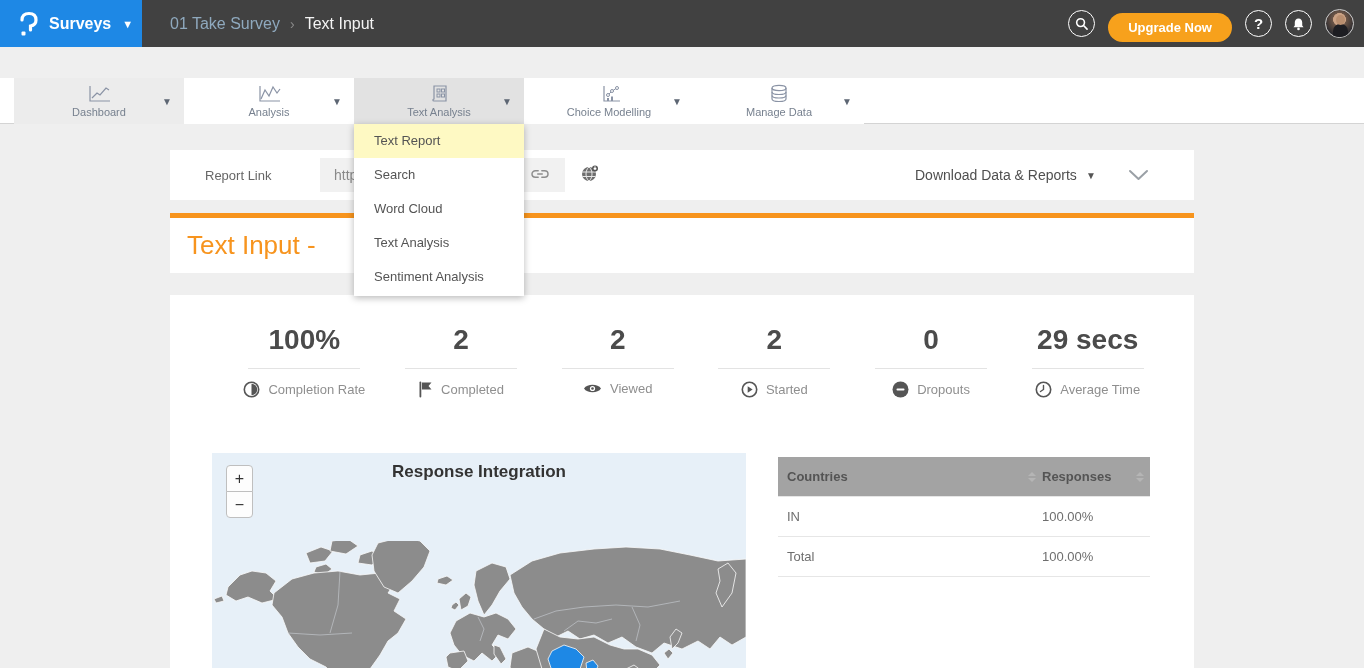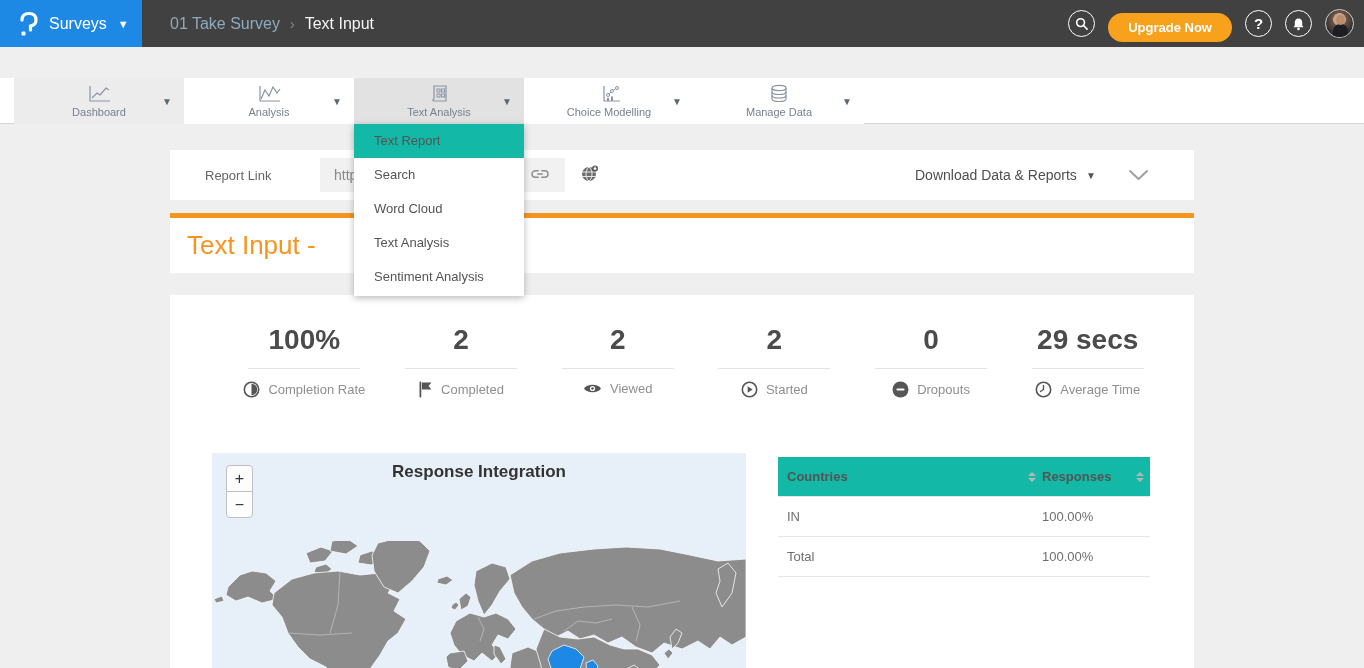--- a/index.html
+++ b/index.html
@@ -3,21 +3,21 @@
 <meta charset="utf-8">
 <style>
   * { margin:0; padding:0; box-sizing:border-box; }
   html,body { width:1364px; height:668px; overflow:hidden; background:#efefef;
     font-family:"Liberation Sans", sans-serif; }
   .app { position:relative; width:1364px; height:668px; }
 
   
   .topbar { position:absolute; left:0; top:0; width:1364px; height:47px; background:#414141; }
   .logo-block { position:absolute; left:0; top:0; width:142px; height:47px; background:#1e88e5;
-    display:flex; align-items:center; gap:9px; padding-left:18px; cursor:pointer; }
+    display:flex; align-items:center; gap:9px; padding-left:18px; cursor:pointer;font-weight:bold; }
   .logo-mark { width:22px; height:26px; }
   .logo-label { color:#fff; font-size:16px; }
   .logo-caret { color:#fff; font-size:11px; margin-left:2px; }
   .breadcrumb { position:absolute; left:170px; top:0; height:47px; display:flex; align-items:center; gap:10px; font-size:16px; }
   .crumb-parent { color:#8fa9be; cursor:pointer; }
   .crumb-sep { color:#8a8a8a; font-size:14px; }
   .crumb-current { color:#f4f4f4; }
   .top-actions { position:absolute; right:10px; top:0; height:47px; display:flex; align-items:center; gap:13px; }
   .circle-btn { width:27px; height:27px; border:1.6px solid #fff; border-radius:50%;
     display:flex; align-items:center; justify-content:center; color:#fff; cursor:pointer; }
@@ -50,21 +50,21 @@
   .tab.t0 { left:14px;  background:#ececec; }
   .tab.t1 { left:184px; background:#fff; }
   .tab.t2 { left:354px; background:#e2e2e2; }
   .tab.t3 { left:524px; background:#fff; }
   .tab.t4 { left:694px; background:#fff; }
 
   
   .menu { position:absolute; left:354px; top:124px; width:170px; background:#fff; z-index:30;
     box-shadow:0 2px 7px rgba(0,0,0,0.28); padding-bottom:2px; }
   .menu-item { height:34px; line-height:34px; padding-left:20px; font-size:13px; color:#545454; cursor:pointer; }
-  .menu-item.hover { background:#14b8a6; }
+  .menu-item.hover { background:#fef9c3; }
 
   
   .card { position:absolute; background:#fff; }
   .report-card { left:170px; top:150px; width:1024px; height:50px; }
   .report-label { position:absolute; left:35px; top:0; height:50px; display:flex; align-items:center;
     font-size:13px; color:#666; }
   .report-input { position:absolute; left:150px; top:8px; width:245px; height:34px; background:#f1f1f1;
     border:none; font-size:14px; color:#8a8a8a; padding:0 34px 0 14px; font-family:"Liberation Sans",sans-serif; }
   .link-icon { position:absolute; left:360px; top:16px; cursor:pointer; }
   .globe-icon { position:absolute; left:410px; top:14px; cursor:pointer; }
@@ -95,21 +95,21 @@
   .map-zoom { position:absolute; left:14px; top:12px; display:flex; flex-direction:column; }
   .zoom-btn { width:27px; height:27px; background:#fdfdfd; border:1px solid #bfbfbf; font-size:16px; color:#333;
     cursor:pointer; line-height:25px; text-align:center; font-family:"Liberation Sans",sans-serif; }
   .zoom-btn.in { border-radius:4px 4px 0 0; }
   .zoom-btn.out { border-radius:0 0 4px 4px; margin-top:-1px; }
   .world { position:absolute; left:0; top:88px; }
 
   
   .ctable { position:absolute; left:608px; top:162px; width:372px; font-size:13px; }
   .trow { display:flex; align-items:center; height:40px; border-bottom:1px solid #e6e6e6; }
-  .trow.head { background:#14b8a6; font-weight:bold; color:#545454; cursor:pointer; }
+  .trow.head { background:#a3a3a3; font-weight:bold; color:#545454; cursor:pointer; }
   .cell-country { flex:1; padding-left:9px; color:#6e6e6e; }
   .trow.head .cell-country { color:#545454; }
   .cell-resp { width:88px; color:#6e6e6e; }
   .trow.head .cell-resp { color:#545454; }
   .sort-icon { width:20px; display:flex; flex-direction:column; align-items:center; gap:2px; }
   .sort-icon i { width:0; height:0; border-left:4px solid transparent; border-right:4px solid transparent; }
   .sort-icon i.up { border-bottom:4px solid #b5b5b5; }
   .sort-icon i.dn { border-top:4px solid #b5b5b5; }
 </style>
 </head>

